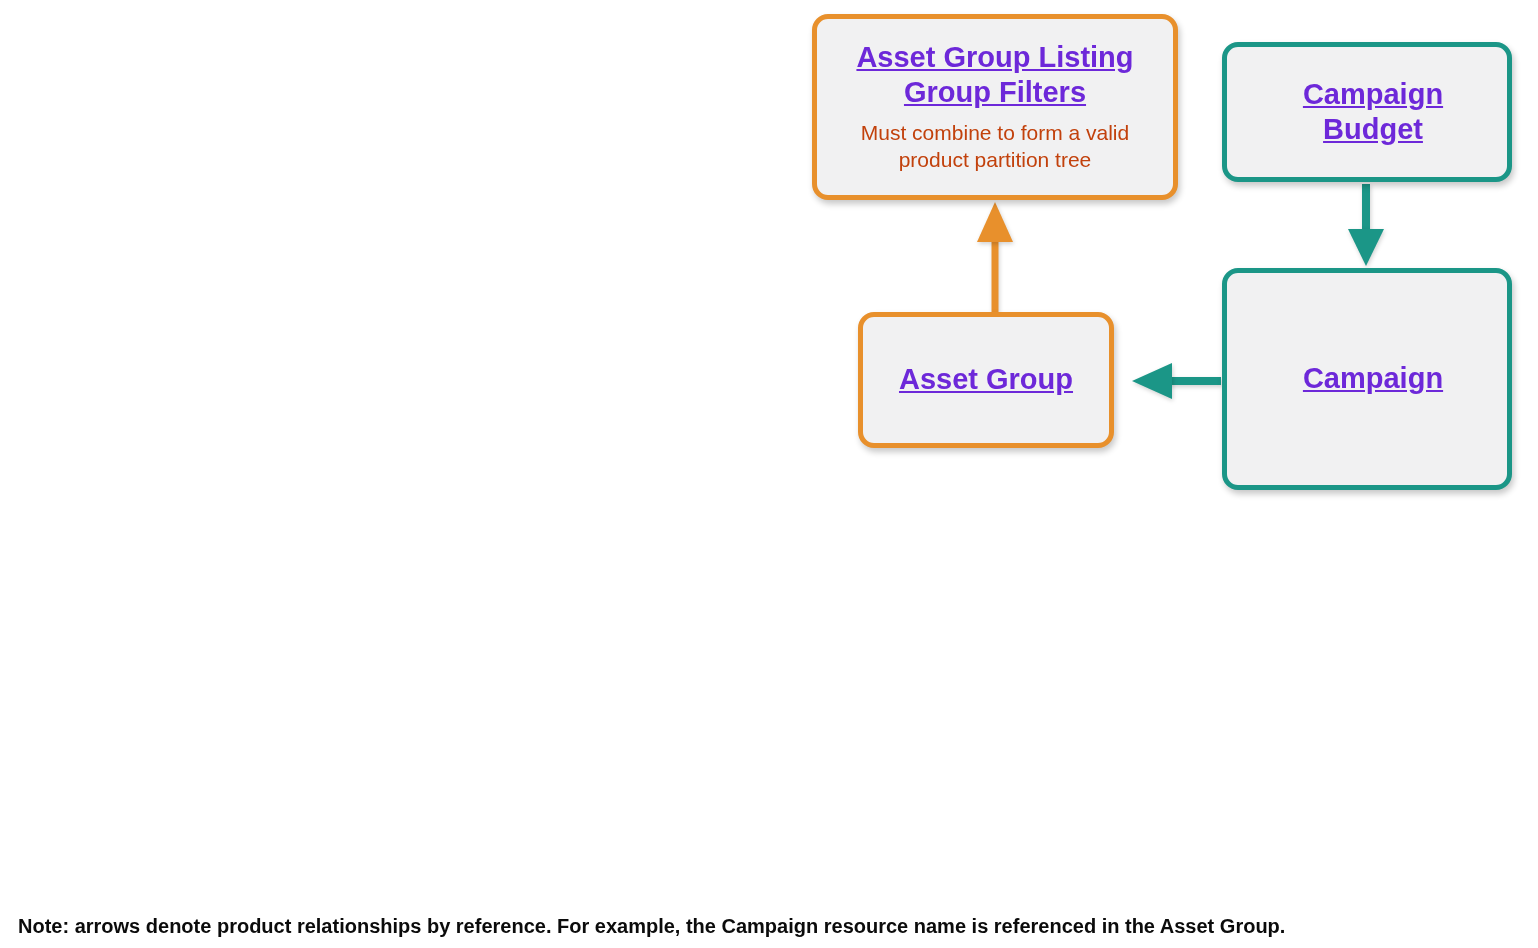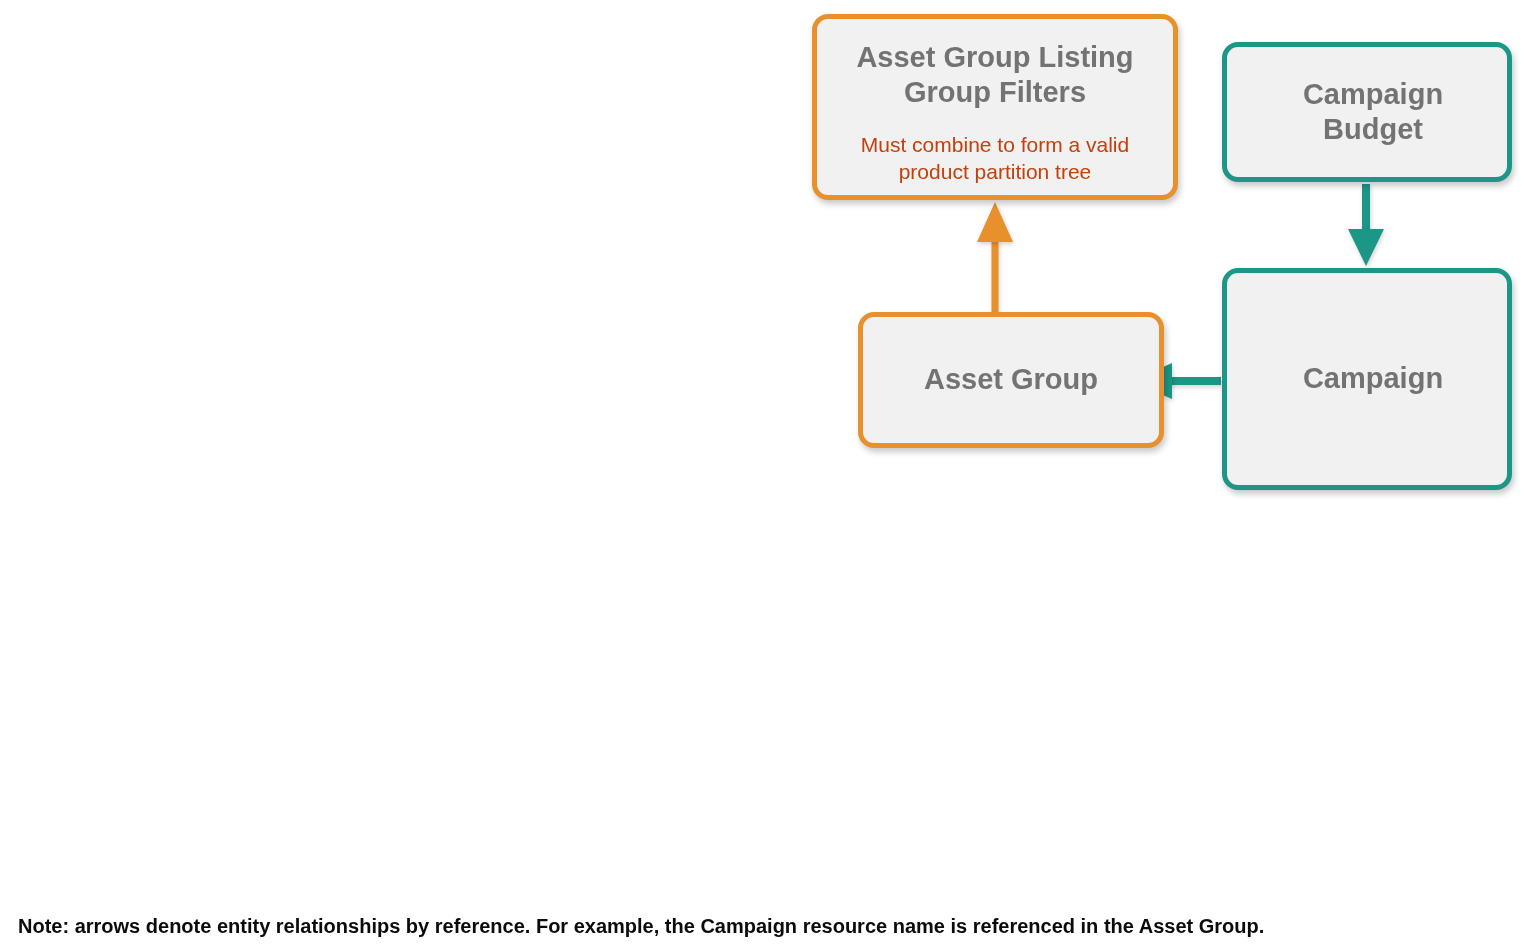--- a/index.html
+++ b/index.html
@@ -36,39 +36,40 @@
     display: flex;
     flex-direction: column;
     align-items: center;
     justify-content: center;
     text-align: center;
   }
   .node.orange { border-color: #e8902c; }
   .node.teal   { border-color: #1b9687; padding-left: 12px; }
 
   .node h2 {
-    margin: 12px;
+    margin: 0;
     font-size: 29px;
     line-height: 1.22;
     font-weight: bold;
-    color: #737373;
+    color: #6d28d9;
     white-space: pre-line;
+    text-decoration: underline;
   }
   .node p {
     margin: 8px 0 0 0;
     font-size: 21px;
     line-height: 1.32;
     font-weight: normal;
     color: #c2410c;
     white-space: pre-line;
   }
 
   .node-filters  { left: 812px;  top: 14px;  width: 366px; height: 186px; }
   .node-budget   { left: 1222px; top: 42px;  width: 290px; height: 140px; }
-  .node-asset    { left: 858px;  top: 312px; width: 306px; height: 136px; }
+  .node-asset    { left: 858px;  top: 312px; width: 256px; height: 136px; }
   .node-campaign { left: 1222px; top: 268px; width: 290px; height: 222px; }
 
   .note {
     position: absolute;
     left: 18px;
     top: 915px;
     margin: 0;
     font-size: 20px;
     font-weight: bold;
     color: #0b0b0b;
@@ -111,15 +112,15 @@
   </div>
 
   <div class="node orange node-asset">
     <h2>Asset Group</h2>
   </div>
 
   <div class="node teal node-campaign">
     <h2>Campaign</h2>
   </div>
 
-  <p class="note">Note: arrows denote entity relationships by reference. For example, the Campaign resource name is referenced in the Asset Group.</p>
+  <p class="note">Note: arrows denote product relationships by reference. For example, the Campaign resource name is referenced in the Asset Group.</p>
 
 </div>
 
 </body></html>

